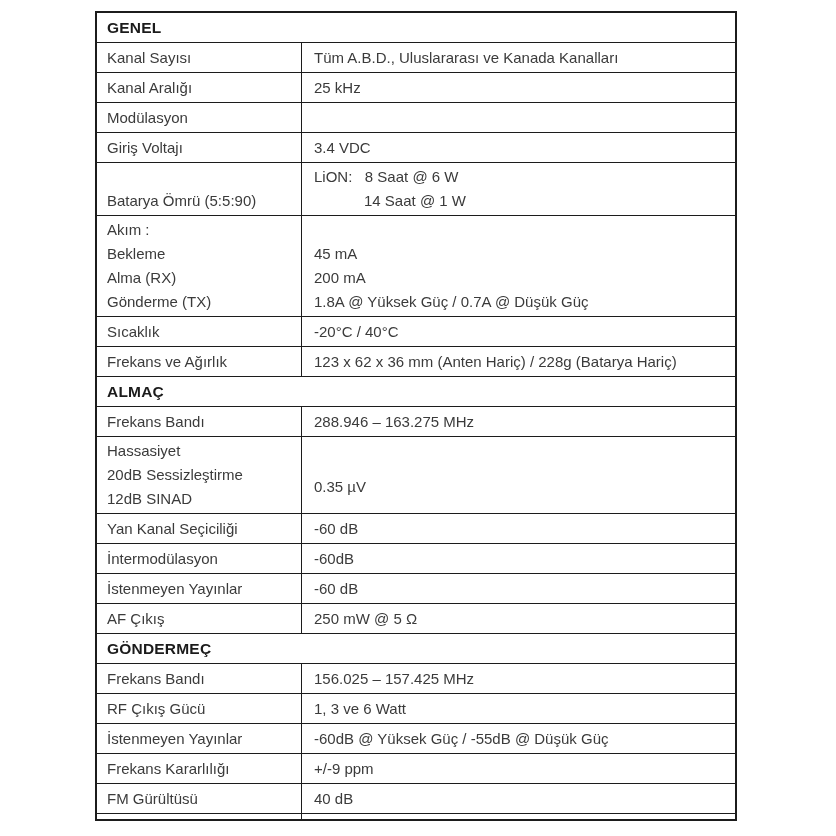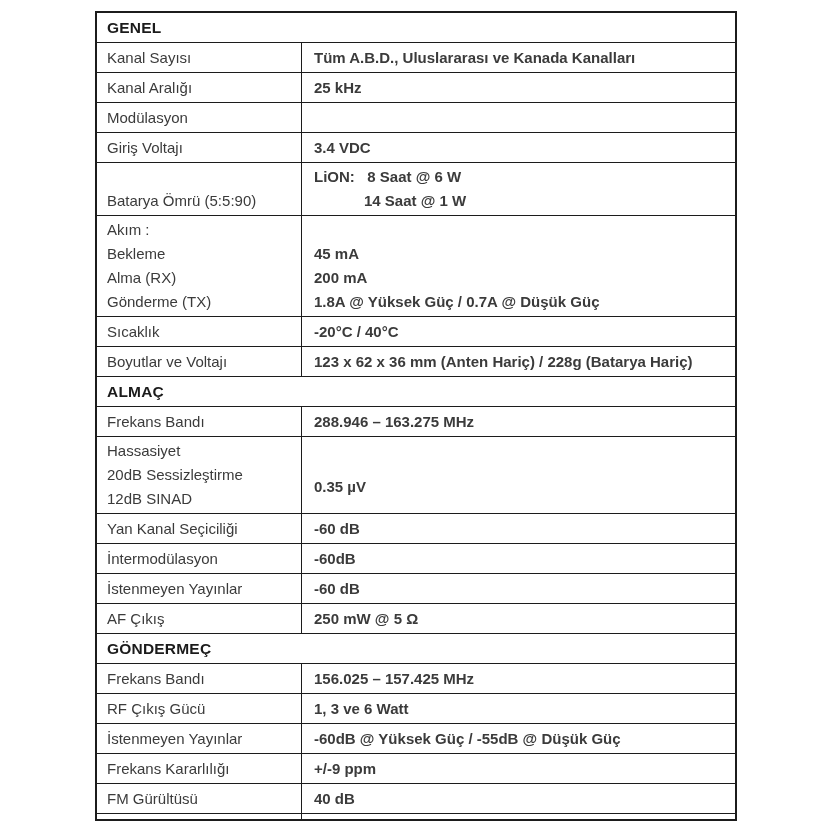--- a/index.html
+++ b/index.html
@@ -52,21 +52,20 @@
     flex-direction: column;
     justify-content: flex-end;
   }
   .value-cell {
     flex: 1;
     box-sizing: border-box;
     padding: 2px 8px 2px 12px;
     display: flex;
     flex-direction: column;
     justify-content: center;
-    font-weight: bold;
   }
   .line {
     font-size: 15px;
     line-height: 24px;
     min-height: 24px;
     color: var(--text-color, #3b3b3b);
     white-space: pre;
   }
   .stub-row {
     min-height: 5px;
@@ -139,21 +138,21 @@
       <div class="row data-row">
         <div class="label-cell">
           <div class="line">Sıcaklık</div>
         </div>
         <div class="value-cell">
           <div class="line">-20°C / 40°C</div>
         </div>
       </div>
       <div class="row data-row">
         <div class="label-cell">
-          <div class="line">Boyutlar ve Voltajı</div>
+          <div class="line">Frekans ve Ağırlık</div>
         </div>
         <div class="value-cell">
           <div class="line">123 x 62 x 36 mm (Anten Hariç) / 228g (Batarya Hariç)</div>
         </div>
       </div>
       <div class="row section-row">
         <span>ALMAÇ</span>
       </div>
       <div class="row data-row">
         <div class="label-cell">

